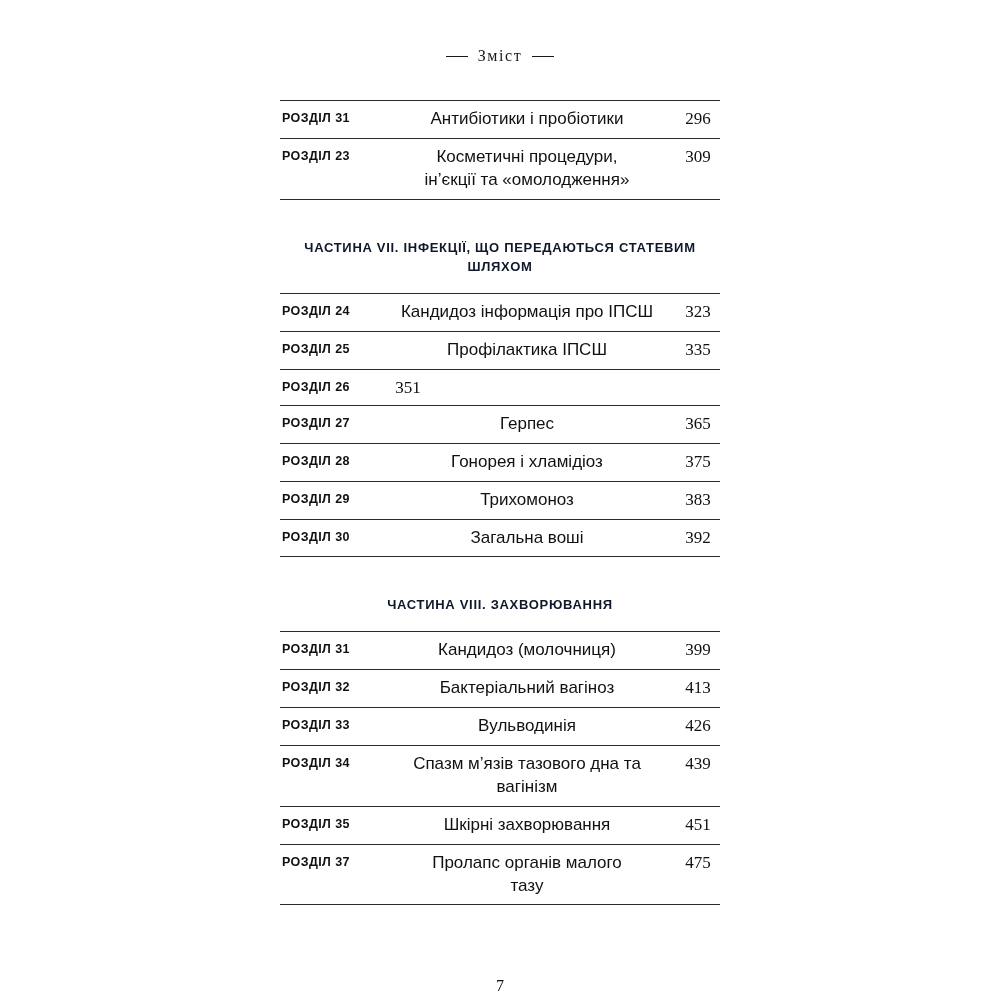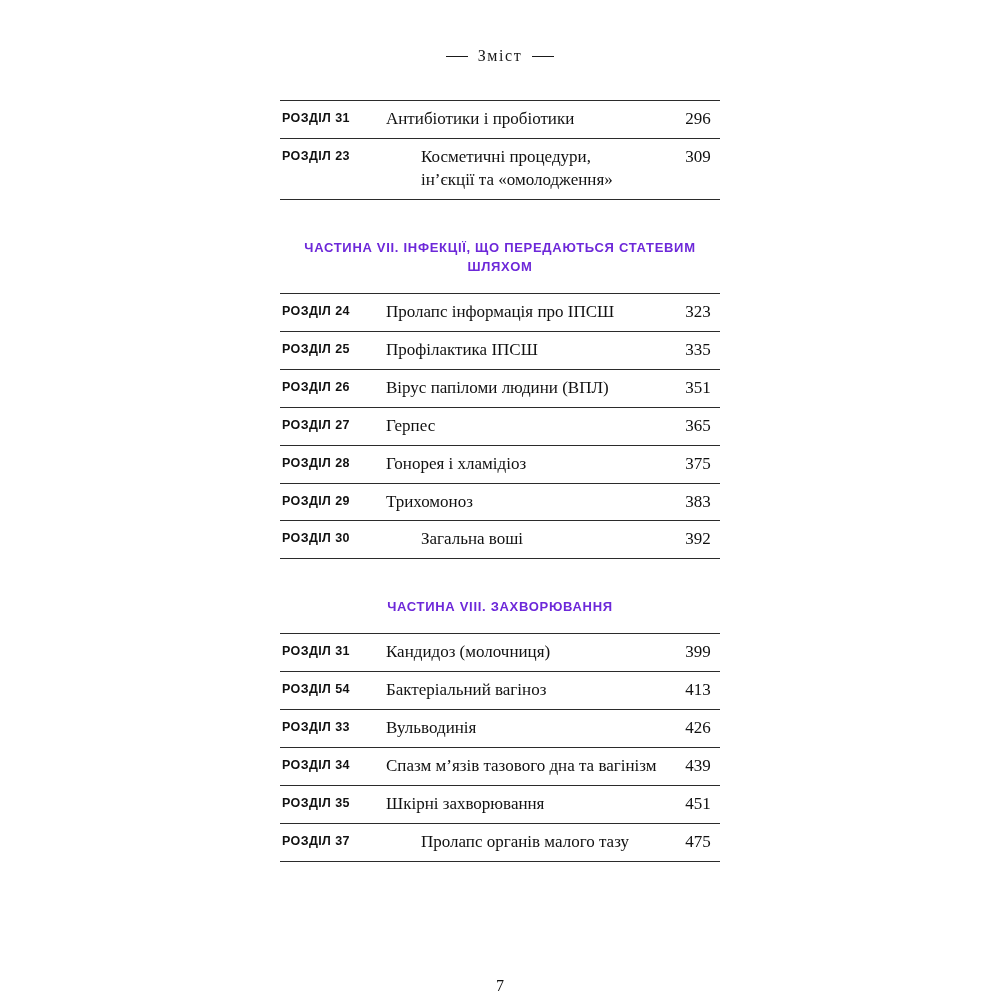--- a/index.html
+++ b/index.html
@@ -68,45 +68,46 @@
     font-size: 12.5px;
     letter-spacing: 0.4px;
     padding-top: 3px;
     text-align: left;
     padding-left: 2px;
     color: #111111;
   }
 
   .chap-title {
     flex: 1 1 auto;
-    font-family: Liberation Serif, serif;
+    font-family: Liberation Sans, sans-serif;
     font-size: 17px;
     line-height: 1.35;
     padding-right: 8px;
     color: #111111;
+    text-align: center;
   }
 
   .chap-page {
     flex: 0 0 44px;
     text-align: center;
     font-family: "Liberation Serif", serif;
     font-size: 17px;
     padding-top: 1px;
     color: #111111;
   }
 
   
   .part-heading {
     font-family: "Liberation Sans", sans-serif;
     font-weight: bold;
     font-size: 13px;
     letter-spacing: 0.7px;
     text-align: center;
     line-height: 1.5;
-    color: #6d28d9;
+    color: #0f172a;
     padding: 0 6px;
   }
 
   .gap-before-part {
     height: 38px;
   }
   .gap-after-part {
     height: 16px;
   }
 
@@ -147,31 +148,30 @@
       </div>
     </div>
 
     <div class="gap-before-part"></div>
     <div class="part-heading">ЧАСТИНА VII. ІНФЕКЦІЇ, ЩО ПЕРЕДАЮТЬСЯ СТАТЕВИМ ШЛЯХОМ</div>
     <div class="gap-after-part"></div>
 
     <div>
       <div class="row">
         <div class="chap-label">РОЗДІЛ 24</div>
-        <div class="chap-title">Пролапс інформація про ІПСШ</div>
+        <div class="chap-title">Кандидоз інформація про ІПСШ</div>
         <div class="chap-page">323</div>
       </div>
       <div class="row">
         <div class="chap-label">РОЗДІЛ 25</div>
         <div class="chap-title">Профілактика ІПСШ</div>
         <div class="chap-page">335</div>
       </div>
       <div class="row">
         <div class="chap-label">РОЗДІЛ 26</div>
-        <div class="chap-title">Вірус папіломи людини (ВПЛ)</div>
         <div class="chap-page">351</div>
       </div>
       <div class="row">
         <div class="chap-label">РОЗДІЛ 27</div>
         <div class="chap-title">Герпес</div>
         <div class="chap-page">365</div>
       </div>
       <div class="row">
         <div class="chap-label">РОЗДІЛ 28</div>
         <div class="chap-title">Гонорея і хламідіоз</div>
@@ -193,21 +193,21 @@
     <div class="part-heading">ЧАСТИНА VIII. ЗАХВОРЮВАННЯ</div>
     <div class="gap-after-part"></div>
 
     <div>
       <div class="row">
         <div class="chap-label">РОЗДІЛ 31</div>
         <div class="chap-title">Кандидоз (молочниця)</div>
         <div class="chap-page">399</div>
       </div>
       <div class="row">
-        <div class="chap-label">РОЗДІЛ 54</div>
+        <div class="chap-label">РОЗДІЛ 32</div>
         <div class="chap-title">Бактеріальний вагіноз</div>
         <div class="chap-page">413</div>
       </div>
       <div class="row">
         <div class="chap-label">РОЗДІЛ 33</div>
         <div class="chap-title">Вульводинія</div>
         <div class="chap-page">426</div>
       </div>
       <div class="row">
         <div class="chap-label">РОЗДІЛ 34</div>

